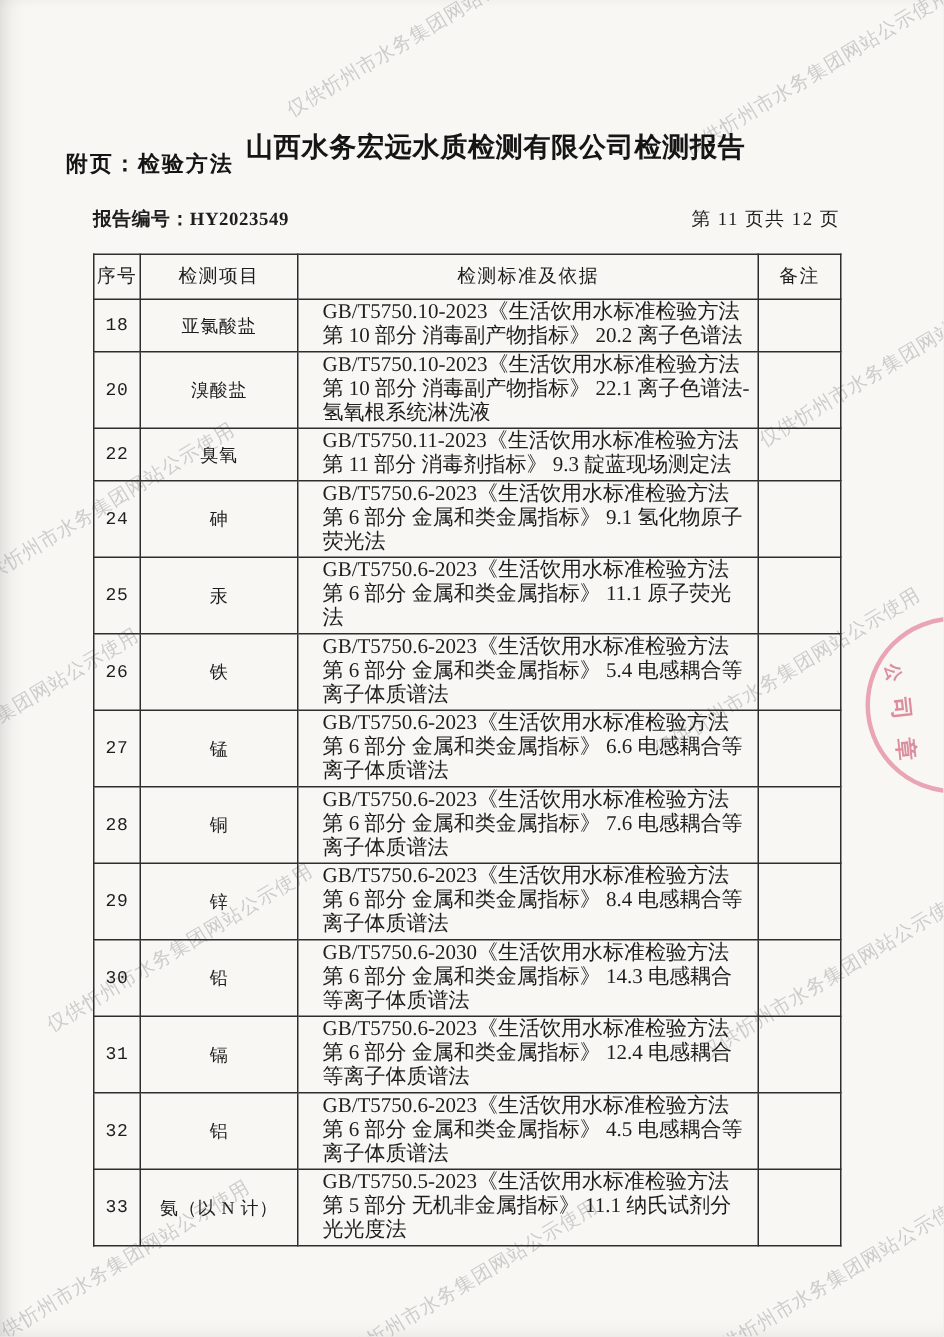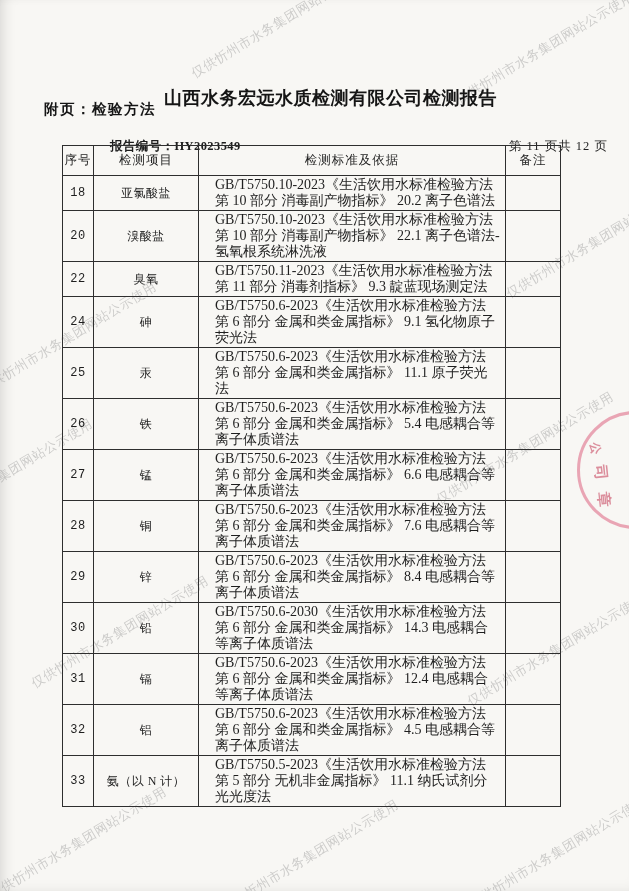--- a/index.html
+++ b/index.html
@@ -35,27 +35,27 @@
     position:absolute;left:0;top:70px;width:100%;margin:16px;z-index:2;
     text-align:center;font-family:"Liberation Sans","DejaVu Sans",sans-serif;
     font-size:18px;font-weight:bold;letter-spacing:.5px;color:#151515;
   }
   .appendix{
     position:absolute;left:44px;top:100px;z-index:2;
     font-size:14.5px;font-weight:bold;letter-spacing:1.5px;color:#151515;
   }
   .meta{
     position:absolute;left:62px;top:138px;width:498px;z-index:2;
-    display:flex;justify-content:space-between;align-items:baseline;margin-left:48px;
+    display:flex;justify-content:space-between;align-items:baseline;
   }
   .report-no{font-size:12.5px;font-weight:bold;letter-spacing:.4px;}
   .page-ind{font-size:12.5px;letter-spacing:1px;text-align:center;}
 
   table.methods{
-    position:absolute;left:62px;top:145px;width:498px;z-index:2;
+    position:absolute;left:62px;top:169px;width:498px;z-index:2;
     border-collapse:collapse;table-layout:fixed;
     border:1.5px solid #242424;
   }
   .methods th,.methods td{border:1px solid #2e2e2e;overflow:hidden;}
   .methods thead tr{height:30px;}
   .methods th{font-weight:normal;font-size:12.5px;letter-spacing:1px;padding:0;}
   .methods tbody tr{height:33px;}
   .methods td{font-size:12px;line-height:16px;padding:0;vertical-align:middle;}
   td.c-no{text-align:center;letter-spacing:.5px;font-family:Liberation Mono, monospace;}
   td.c-item{text-align:center;letter-spacing:.5px;}

